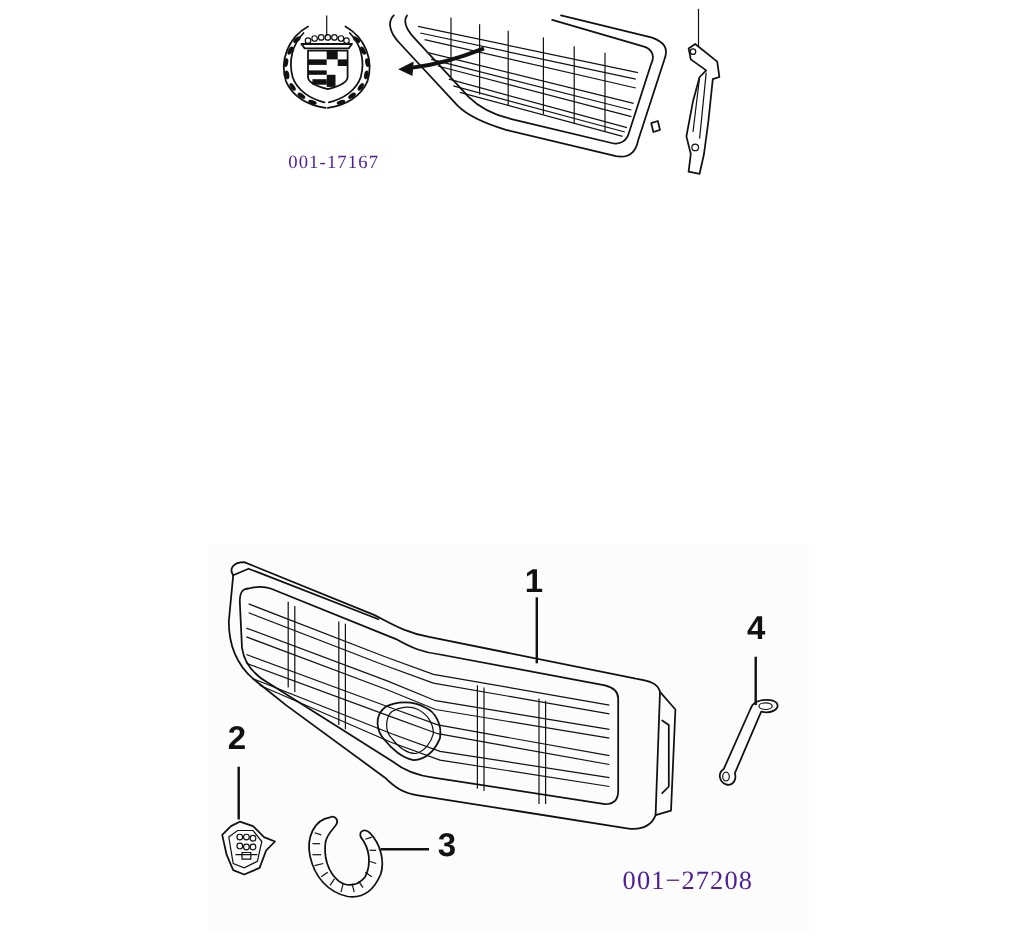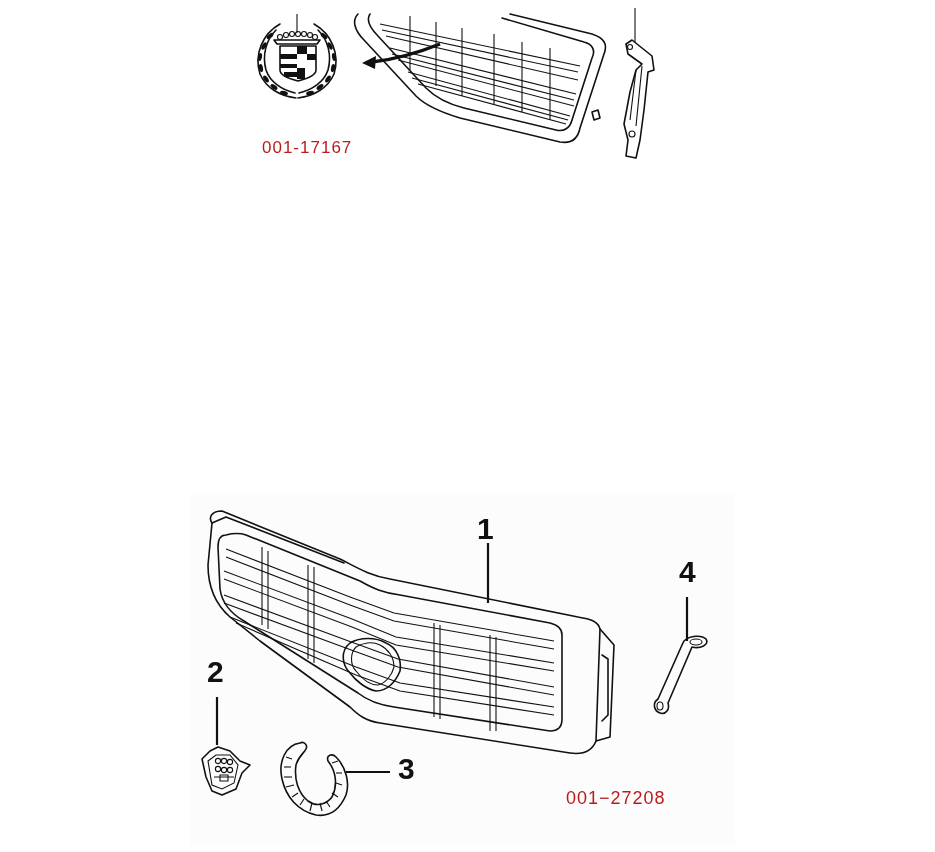--- a/index.html
+++ b/index.html
@@ -2,24 +2,24 @@
 <html><head>
 <meta charset="utf-8">
 <style>
   html, body { margin: 0; padding: 0; background: #ffffff; }
   body { width: 935px; height: 852px; position: relative; overflow: hidden;
          font-family: "Liberation Sans", "DejaVu Sans", sans-serif; }
   .panel { position: absolute; }
   #top-panel { left: 240px; top: 0; width: 440px; height: 175px; }
   #bottom-panel { left: 190px; top: 495px; width: 545px; height: 350px; background: #fcfcfc; }
   svg { position: absolute; left: 0; top: 0; overflow: visible; }
-  .fig-id { position: absolute; font-family: Liberation Sans, sans-serif;
-            color: #b91c1c; letter-spacing: 1px; }
+  .fig-id { position: absolute; font-family: Liberation Serif, serif;
+            color: #4c1d95; letter-spacing: 1px; }
   #top-fig-id { left: 22px; top: 138px; font-size: 17px; }
-  #bottom-fig-id { left: 376px; top: 293px; font-size: 18px; }
+  #bottom-fig-id { left: 376px; top: 293px; font-size: 24px; }
   .callout { position: absolute; font-family: "Liberation Sans", "DejaVu Sans", sans-serif;
              font-weight: bold; font-size: 30px; color: #111; }
   #callout-1 { left: 287px; top: 17px; }
   #callout-2 { left: 17px; top: 160px; }
   #callout-3 { left: 208px; top: 257px; }
   #callout-4 { left: 489px; top: 60px; }
   .ln { fill: none; stroke: #111; stroke-width: 1.6; stroke-linejoin: round; stroke-linecap: round; }
   .lnt { fill: none; stroke: #111; stroke-width: 1.1; }
   .lead { stroke: #111; stroke-width: 2.2; }
 </style>

